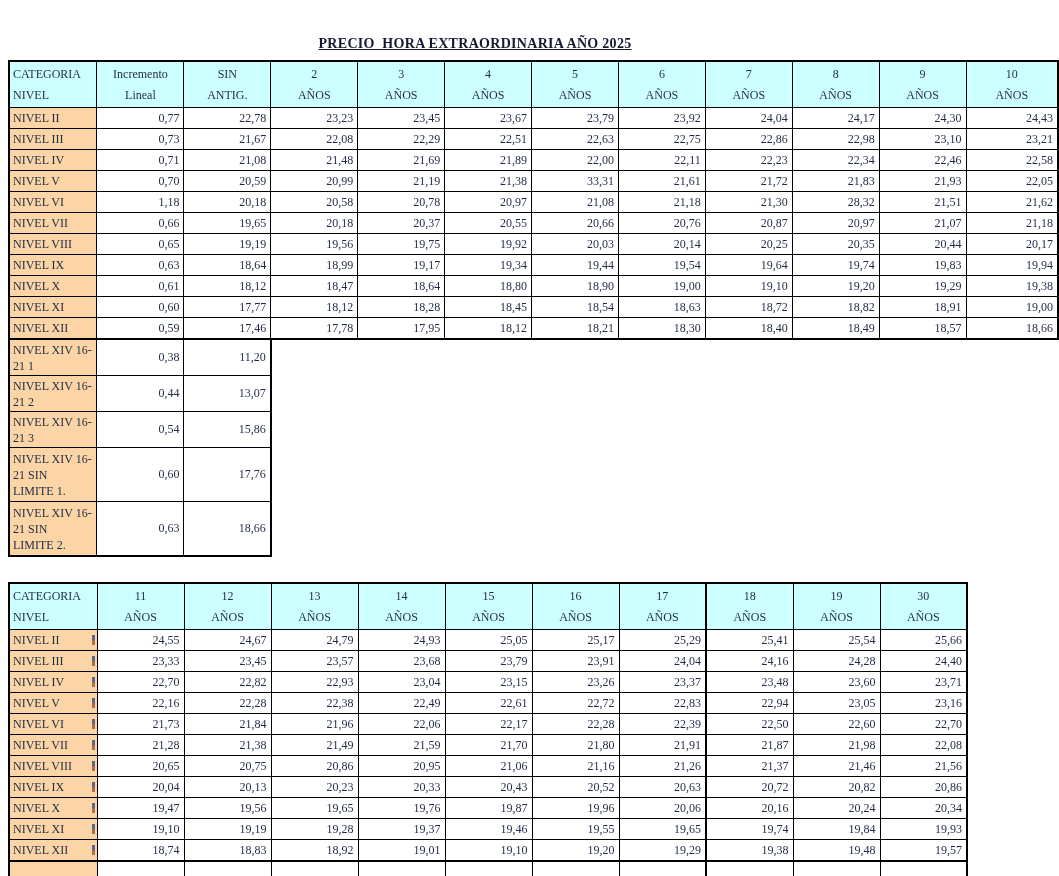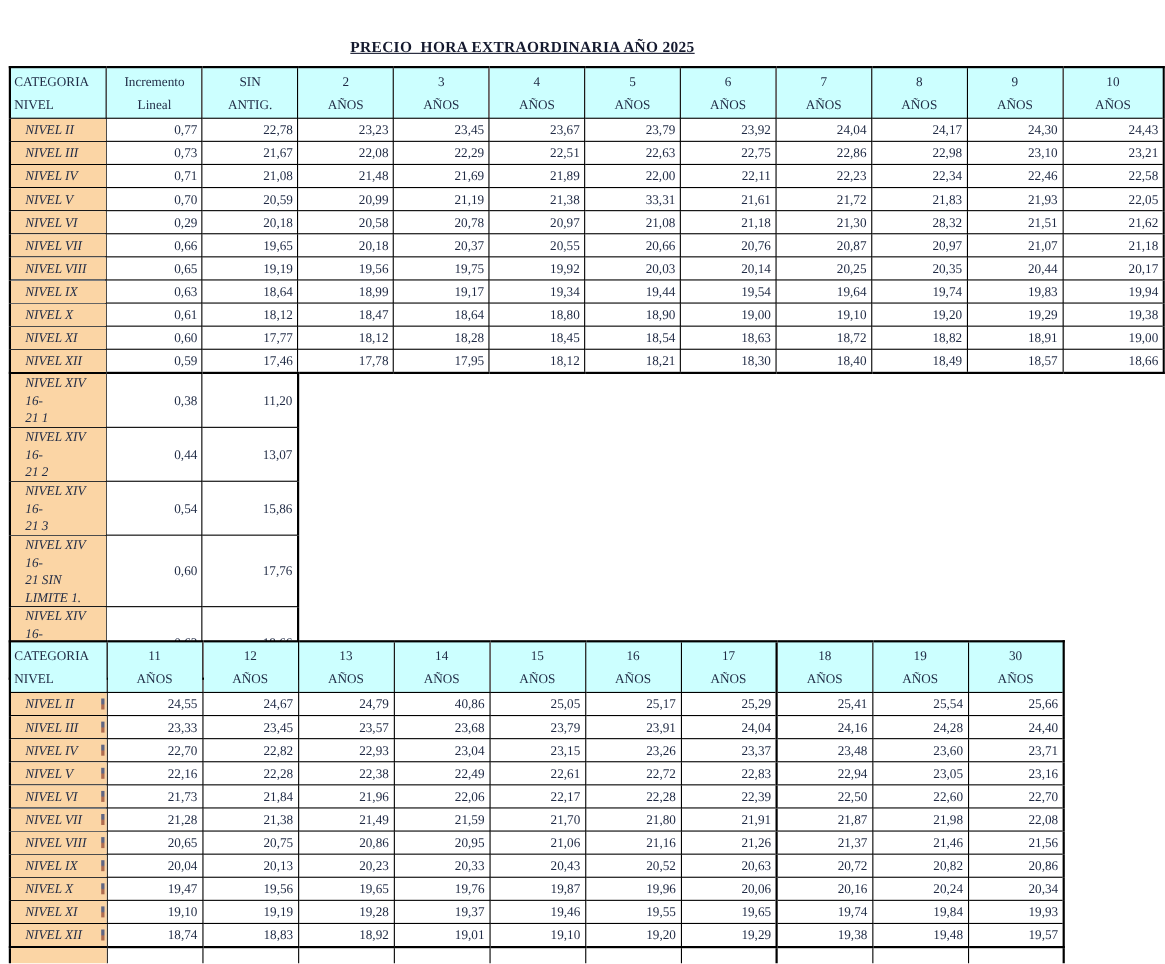--- a/index.html
+++ b/index.html
@@ -26,22 +26,22 @@
     font-size:12px;overflow:hidden;white-space:pre-line;
     padding:0;color:var(--text-c);
   }
   th{
     background:var(--header-bg);height:45px;font-weight:normal;
     text-align:center;vertical-align:middle;line-height:21px;
   }
   th.cat-h{text-align:left;padding-left:3px;}
   td{height:20px;vertical-align:middle;}
   td.cat{
-    background:var(--category-bg);text-align:left;padding-left:13px;
-    position:relative;line-height:16px;font-style:italic;
+    background:var(--category-bg);text-align:left;padding-left:3px;
+    position:relative;line-height:16px;
   }
   td.num{text-align:right;padding-right:4px;white-space:nowrap;}
   tr.h36 td{height:35px;}
   tr.h54 td{height:53px;}
   tr.stub td{height:18px;border-bottom:none;}
   .bt2{border-top-width:2px;}
   .bl2{border-left-width:2px;}
   .br2{border-right-width:2px;}
   .bb2{border-bottom-width:2px;margin-left:19px;}
   .frag{
@@ -151,21 +151,21 @@
           <td class="num">21,38</td>
           <td class="num">33,31</td>
           <td class="num">21,61</td>
           <td class="num">21,72</td>
           <td class="num">21,83</td>
           <td class="num">21,93</td>
           <td class="num br2">22,05</td>
         </tr>
         <tr>
           <td class="cat bl2">NIVEL VI</td>
-          <td class="num">0,29</td>
+          <td class="num">1,18</td>
           <td class="num">20,18</td>
           <td class="num">20,58</td>
           <td class="num">20,78</td>
           <td class="num">20,97</td>
           <td class="num">21,08</td>
           <td class="num">21,18</td>
           <td class="num">21,30</td>
           <td class="num">28,32</td>
           <td class="num">21,51</td>
           <td class="num br2">21,62</td>
@@ -328,21 +328,21 @@
           <th class="bt2 br2">30
 AÑOS</th>
         </tr>
       </thead>
     <tbody>
         <tr>
           <td class="cat bl2">NIVEL II<span class="frag"></span></td>
           <td class="num">24,55</td>
           <td class="num">24,67</td>
           <td class="num">24,79</td>
-          <td class="num">40,86</td>
+          <td class="num">24,93</td>
           <td class="num">25,05</td>
           <td class="num">25,17</td>
           <td class="num">25,29</td>
           <td class="num bl2">25,41</td>
           <td class="num">25,54</td>
           <td class="num br2">25,66</td>
         </tr>
         <tr>
           <td class="cat bl2">NIVEL III<span class="frag"></span></td>
           <td class="num">23,33</td>

